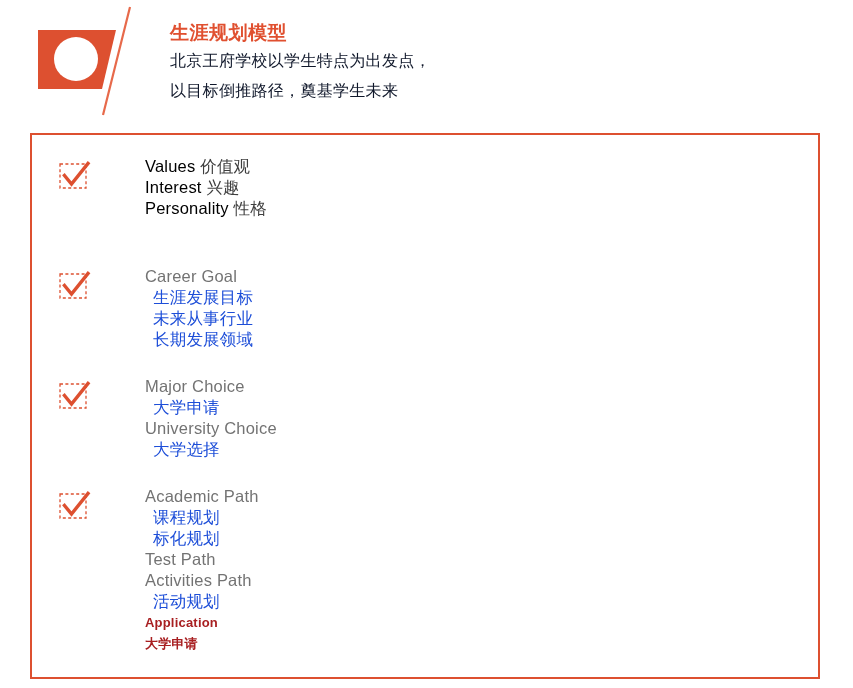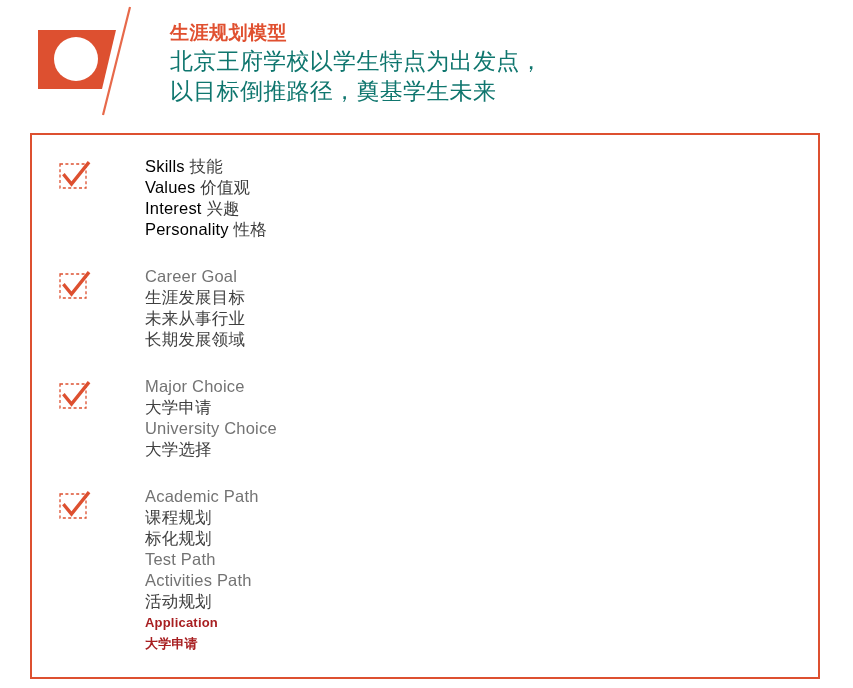--- a/index.html
+++ b/index.html
@@ -43,22 +43,22 @@
   #header-title {
     font-size: 19px;
     font-weight: bold;
     color: #e05030;
     line-height: 26px;
     letter-spacing: 0.5px;
     white-space: nowrap;
   }
 
   .header-sub-line {
-    font-size: 23px;
-    color: #0f766e;
+    font-size: 16px;
+    color: #0f172a;
     line-height: 30px;
     letter-spacing: 0.3px;
     white-space: nowrap;
   }
 
   
   #panel {
     position: absolute;
     left: 30px;
     top: 133px;
@@ -92,21 +92,22 @@
   .line {
     font-size: 16.5px;
     line-height: 21px;
     letter-spacing: 0.2px;
     white-space: nowrap;
   }
   .line.en {
     color: #737373;
   }
   .line.zh {
-    color: #404040;
+    color: #1d4ed8;
+    margin-left: 8px;
   }
   .line.mix .zh-part {
     color: #3f3f3f;
   }
   .line.strong {
     color: #a81f21;
     font-weight: bold;
     font-size: 13px;
   }
 </style>
@@ -135,21 +136,20 @@
 </div>
 
 <div id="panel">
   <div id="groups-host">
       <div class="group" style="top: 25px;">
         <div class="group-check"><svg width="34" height="34" viewBox="0 0 34 34">
             <rect x="2" y="4" width="26" height="24" fill="none" stroke="#dd5030" stroke-width="1.3" stroke-dasharray="3,2.4"></rect>
             <path d="M6.5 15.5 L13.5 24 L30 3.5" fill="none" stroke="#dd5030" stroke-width="3.4" stroke-linecap="square" stroke-linejoin="miter"></path>
           </svg></div>
         <div class="group-lines">
-          <div class="line mix"><span>Skills</span><span class="zh-part"> 技能</span></div>
           <div class="line mix"><span>Values</span><span class="zh-part"> 价值观</span></div>
           <div class="line mix"><span>Interest</span><span class="zh-part"> 兴趣</span></div>
           <div class="line mix"><span>Personality</span><span class="zh-part"> 性格</span></div>
         </div>
       </div>
       <div class="group" style="top: 135px;">
         <div class="group-check"><svg width="34" height="34" viewBox="0 0 34 34">
             <rect x="2" y="4" width="26" height="24" fill="none" stroke="#dd5030" stroke-width="1.3" stroke-dasharray="3,2.4"></rect>
             <path d="M6.5 15.5 L13.5 24 L30 3.5" fill="none" stroke="#dd5030" stroke-width="3.4" stroke-linecap="square" stroke-linejoin="miter"></path>
           </svg></div>

